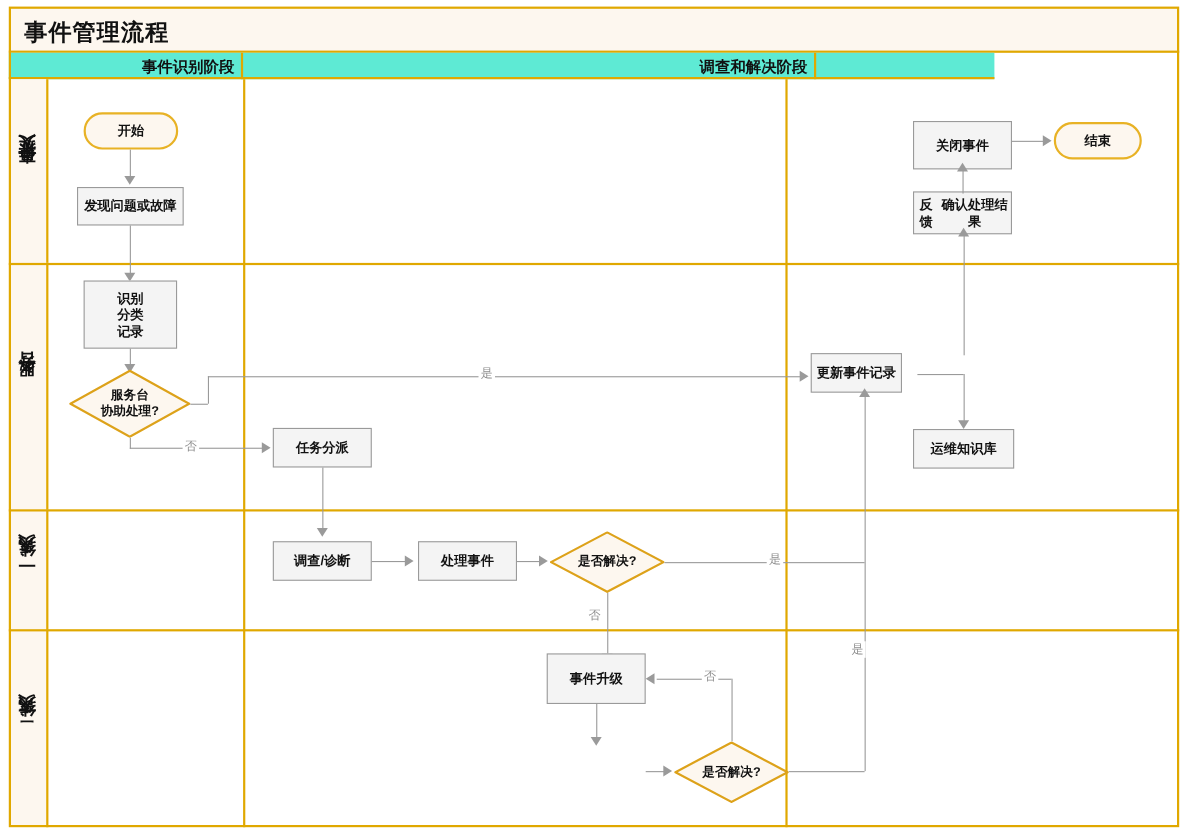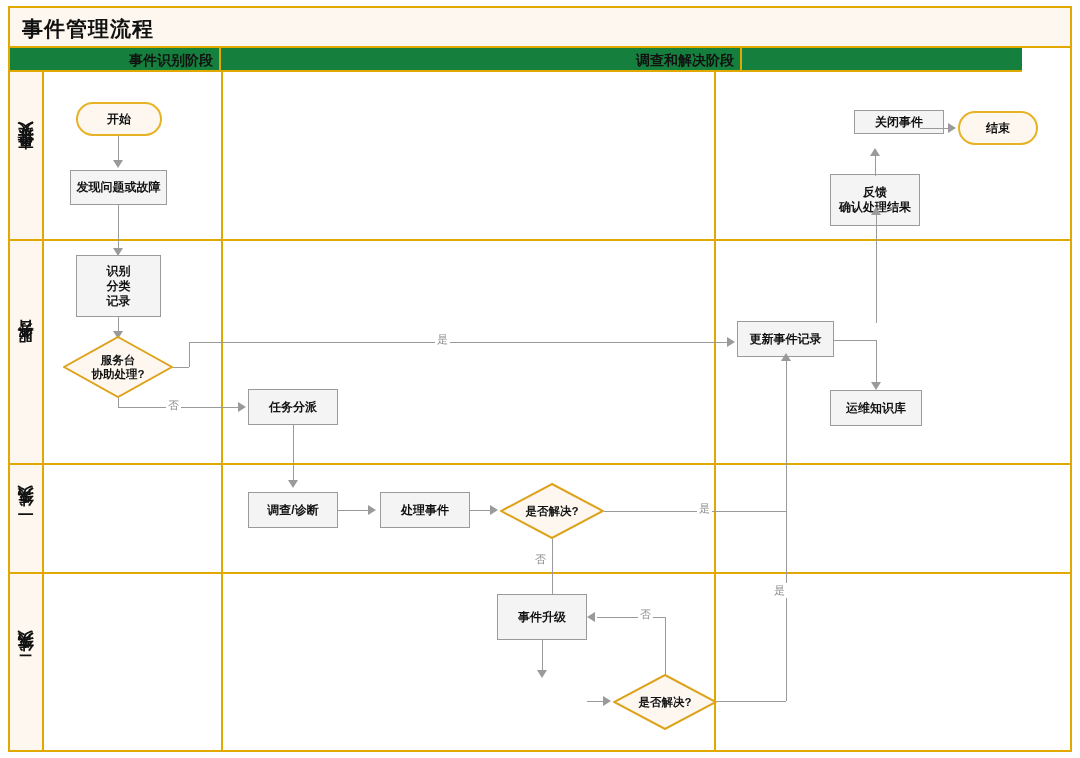--- a/index.html
+++ b/index.html
@@ -8,22 +8,22 @@
 
   
   .frame{position:absolute;left:8px;top:6px;width:1064px;height:746px;border:2px solid #E0A800;box-sizing:border-box;}
 
   
   .titlebar{position:absolute;left:8px;top:6px;width:1064px;height:42px;
             background:#FDF7EF;border-bottom:2px solid #E0A800;box-sizing:border-box;}
   .title-text{position:absolute;left:14px;top:9px;font-size:21px;font-weight:bold;color:#111;letter-spacing:1px;}
 
   
-  .phasebar{position:absolute;left:8px;top:48px;width:1014px;height:24px;
-            background:#15803d;border-bottom:2px solid #E0A800;box-sizing:border-box;}
+  .phasebar{position:absolute;left:8px;top:48px;width:896px;height:24px;
+            background:#5eead4;border-bottom:2px solid #E0A800;box-sizing:border-box;}
   .phase{position:absolute;top:0;height:24px;line-height:24px;font-size:14px;font-weight:bold;color:#111;
          text-align:right;box-sizing:border-box;padding-right:6px;}
   .phase.p1{left:0px;width:213px;border-right:2px solid #E0A800;}
   .phase.p2{left:213px;width:493px;border-right:2px solid #E0A800;margin-left:28px;}
   .phase.p3{left:706px;width:358px;}
 
   
   .lanecol{position:absolute;left:8px;width:36px;background:#FDF7EF;border-right:2px solid #E0A800;box-sizing:border-box;}
   .lanelabel{position:absolute;left:0;width:36px;display:flex;align-items:center;justify-content:center;
              writing-mode:vertical-rl;transform:rotate(180deg);
@@ -89,30 +89,30 @@
   <div class="node term" style="left:76px;top:102px;width:86px;height:34px;">开始</div>
 
   <div class="vl" style="left:118px;top:136px;height:26px;"></div>
   <div class="arr arr-d" style="left:113px;top:160px;"></div>
 
   <div class="node rect" style="left:70px;top:170px;width:97px;height:35px;">发现问题或故障</div>
 
   <div class="vl" style="left:118px;top:205px;height:45px;"></div>
   <div class="arr arr-d" style="left:113px;top:248px;"></div>
 
-  <div class="node rect" style="left:854px;top:110px;width:90px;height:24px;flex-direction:column;">
+  <div class="node rect" style="left:830px;top:110px;width:90px;height:44px;flex-direction:column;">
     <span>关闭事件</span>
   </div>
 
   <div class="hl" style="left:920px;top:128px;width:30px;"></div>
   <div class="arr arr-r" style="left:948px;top:123px;"></div>
 
   <div class="node term" style="left:958px;top:111px;width:80px;height:34px;">结束</div>
 
-  <div class="node rect" style="left:830px;top:174px;width:90px;height:52px;flex-direction:column;">
+  <div class="node rect" style="left:830px;top:174px;width:90px;height:39px;">
     <span>反馈</span>
     <span>确认处理结果</span>
   </div>
 
   <div class="vl" style="left:875px;top:154px;height:22px;"></div>
   <div class="arr arr-u" style="left:870px;top:148px;"></div>
 
   <div class="node rect" style="left:76px;top:255px;width:85px;height:62px;flex-direction:column;">
     <span>识别</span>
     <span>分类</span>
@@ -141,21 +141,21 @@
   <div class="vl" style="left:118px;top:398px;height:10px;"></div>
   <div class="hl" style="left:118px;top:407px;width:122px;"></div>
   <div class="arr arr-r" style="left:238px;top:402px;"></div>
   <div class="elabel" style="left:166px;top:398px;">否</div>
 
   <div class="node rect" style="left:248px;top:389px;width:90px;height:36px;">任务分派</div>
 
   <div class="vl" style="left:293px;top:425px;height:57px;"></div>
   <div class="arr arr-d" style="left:288px;top:480px;"></div>
 
-  <div class="node rect" style="left:737px;top:321px;width:97px;height:36px;">更新事件记录</div>
+  <div class="node rect" style="left:737px;top:321px;width:83px;height:36px;">更新事件记录</div>
 
   <div class="hl" style="left:834px;top:340px;width:42px;"></div>
   <div class="vl" style="left:876px;top:340px;height:44px;"></div>
   <div class="arr arr-d" style="left:871px;top:382px;"></div>
 
   <div class="node rect" style="left:830px;top:390px;width:92px;height:36px;">运维知识库</div>
 
   <div class="vl" style="left:876px;top:213px;height:110px;"></div>
   <div class="arr arr-u" style="left:871px;top:207px;"></div>
 

